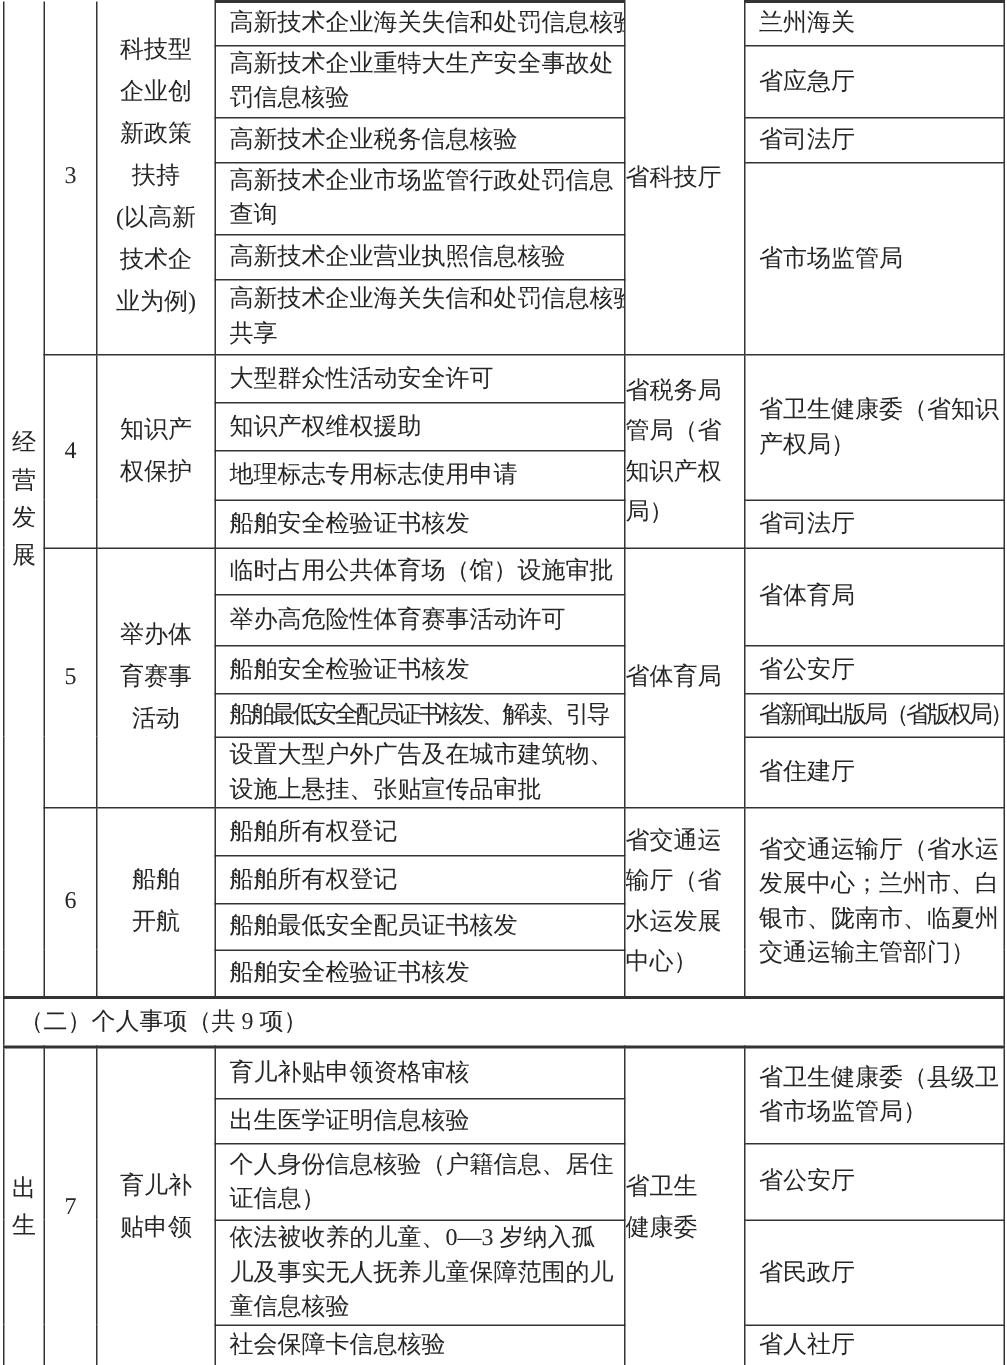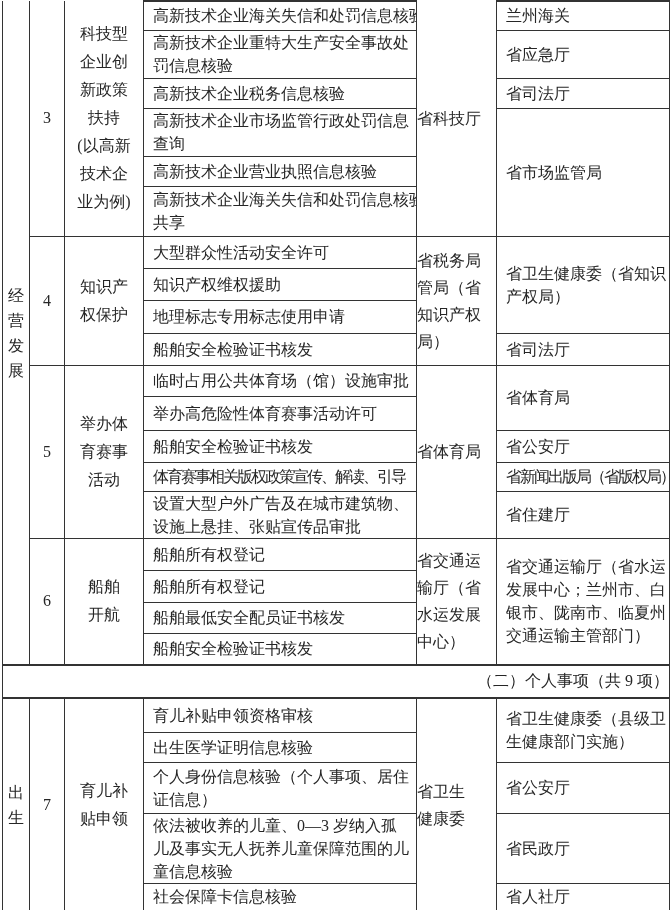--- a/index.html
+++ b/index.html
@@ -34,21 +34,21 @@
     padding-left: 9px;
   }
   td.item  { text-align: center; white-space: pre; line-height: 28px; margin-top: 18px; }
   td.dept  { text-align: left; white-space: pre; line-height: 27px; }
   td.cat   { text-align: center; white-space: pre; line-height: 25px; }
   td.num   { text-align: center; }
   td.tight { letter-spacing: -2px; }
   td.divider-cell {
     border-top: 2px solid #333333;
     border-bottom: 2px solid #333333;
-    text-align: right;
+    text-align: left;
     padding-left: 10px;
   }
   td.no-top    { border-top: none; }
   td.no-bottom { border-bottom: none; }
   td.top2      { border-top: 2px solid #333333; }
 </style>
 </head>
 <body>
 
 <div class="page">
@@ -135,21 +135,21 @@
       <td class="right" rowspan="2">省体育局</td>
     </tr>
     <tr style="height:34px">
       <td class="sub">举办高危险性体育赛事活动许可</td>
     </tr>
     <tr style="height:32px">
       <td class="sub">船舶安全检验证书核发</td>
       <td class="right">省公安厅</td>
     </tr>
     <tr style="height:29px">
-      <td class="sub tight">体育赛事相关版权政策宣传、解读、引导</td>
+      <td class="sub tight">船舶最低安全配员证书核发、解读、引导</td>
       <td class="right tight">省新闻出版局（省版权局）</td>
     </tr>
     <tr style="height:46px">
       <td class="sub">设置大型户外广告及在城市建筑物、
 设施上悬挂、张贴宣传品审批</td>
       <td class="right">省住建厅</td>
     </tr>
 
     <tr style="height:32px">
       <td class="num" rowspan="4">6</td>
@@ -182,27 +182,27 @@
     <tr style="height:34px">
       <td class="cat no-bottom" rowspan="5">出
 生</td>
       <td class="num no-bottom" rowspan="5">7</td>
       <td class="item no-bottom" rowspan="5">育儿补
 贴申领</td>
       <td class="sub">育儿补贴申领资格审核</td>
       <td class="dept no-bottom" rowspan="5">省卫生
 健康委</td>
       <td class="right" rowspan="2">省卫生健康委（县级卫
-生健康部门实施）</td>
+省市场监管局）</td>
     </tr>
     <tr style="height:30px">
       <td class="sub">出生医学证明信息核验</td>
     </tr>
     <tr style="height:51px">
-      <td class="sub">个人身份信息核验（个人事项、居住
+      <td class="sub">个人身份信息核验（户籍信息、居住
 证信息）</td>
       <td class="right">省公安厅</td>
     </tr>
     <tr style="height:70px">
       <td class="sub">依法被收养的儿童、0—3 岁纳入孤
 儿及事实无人抚养儿童保障范围的儿
 童信息核验</td>
       <td class="right">省民政厅</td>
     </tr>
     <tr style="height:27px">

